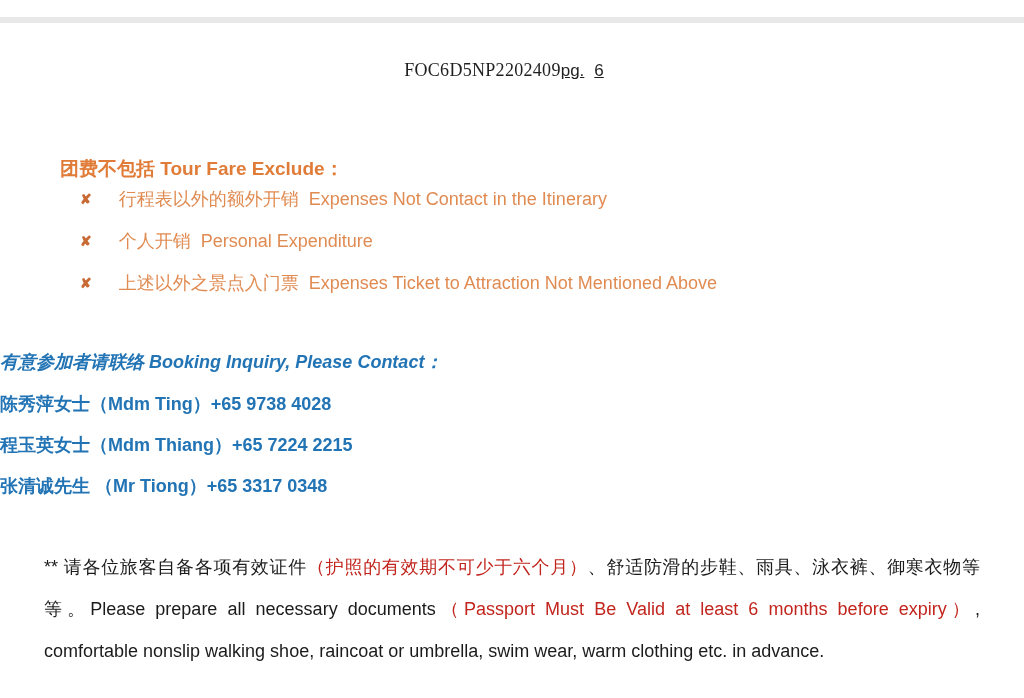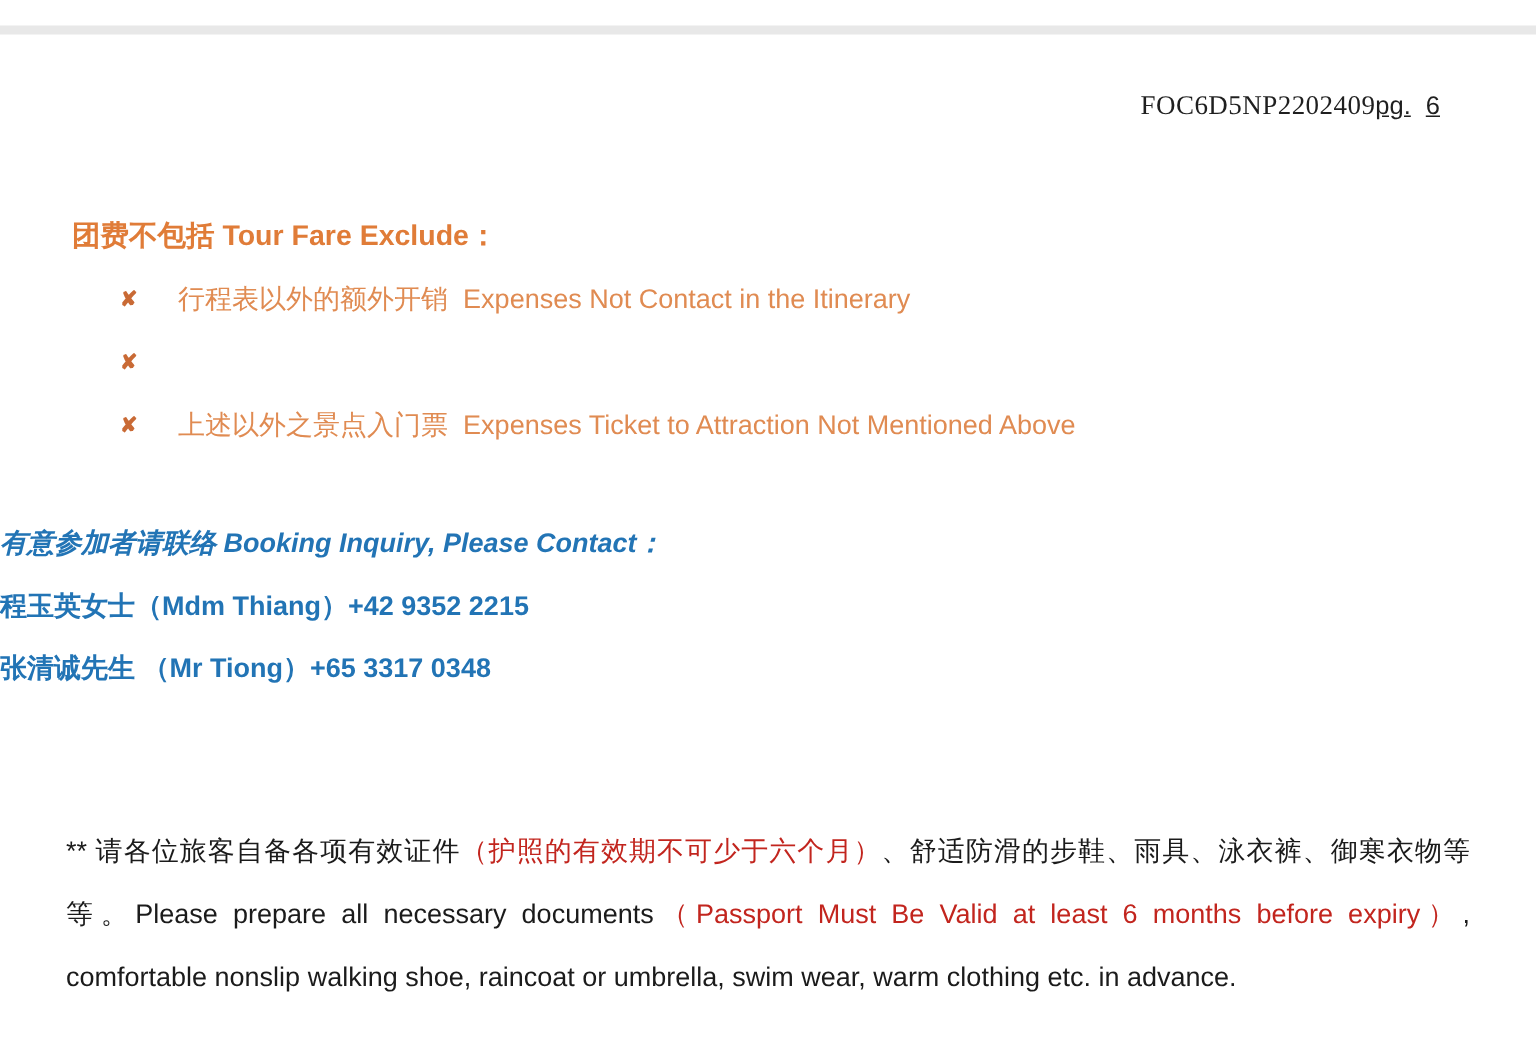--- a/index.html
+++ b/index.html
@@ -12,31 +12,31 @@
     position: relative;
     overflow: hidden;
   }
   .top-divider {
     position: absolute; top: 17px; left: 0;
     width: 100%; height: 6px;
     background: #e8e8e8;
   }
   .header-row {
     position: absolute; top: 60px; left: 48px; right: 64px;
-    display: flex; justify-content: flex-end; align-items: baseline;
+    display: flex; justify-content: center; align-items: baseline;
   }
   .doc-code {
     font-family: "Liberation Serif", serif;
     font-size: 18px; letter-spacing: 0.3px; color: #1f1f1f;
   }
   .page-num { font-size: 17px; color: #1f1f1f; text-decoration: underline; }
   .page-num .page-num-value { margin-left: 10px; }
 
   .section-heading {
-    position: absolute; top: 144px; left: 48px; margin: 0;
+    position: absolute; top: 144px; left: 48px; margin: 12px;
     font-size: 19px; font-weight: bold; color: #e07c38;
   }
 
   .bullets {
     position: absolute; top: 187px; left: 80px; right: 40px;
     list-style: none; margin: 0; padding: 0;
   }
   .bullet-item {
     display: flex; align-items: flex-start;
     margin-bottom: 18px;
@@ -82,26 +82,28 @@
 
 <h2 class="section-heading">团费不包括 Tour Fare Exclude：</h2>
 
 <ul class="bullets">
   <li class="bullet-item">
     <span class="bullet-x">✘</span>
     <span class="bullet-label">行程表以外的额外开销  Expenses Not Contact in the Itinerary</span>
   </li>
   <li class="bullet-item">
     <span class="bullet-x">✘</span>
+    <span class="bullet-label">个人开销  Personal Expenditure</span>
   </li>
   <li class="bullet-item">
     <span class="bullet-x">✘</span>
     <span class="bullet-label">上述以外之景点入门票  Expenses Ticket to Attraction Not Mentioned Above</span>
   </li>
 </ul>
 
 <section class="booking">
   <div class="booking-heading">有意参加者请联络 Booking Inquiry, Please Contact：</div>
-  <div class="contact-line">程玉英女士（Mdm Thiang）+42 9352 2215</div>
+  <div class="contact-line">陈秀萍女士（Mdm Ting）+65 9738 4028</div>
+  <div class="contact-line">程玉英女士（Mdm Thiang）+65 7224 2215</div>
   <div class="contact-line">张清诚先生 （Mr Tiong）+65 3317 0348</div>
 </section>
 
 <p class="notice"><span style="color: rgb(27, 27, 27);">** 请各位旅客自备各项有效证件</span><span class="seg-bold" style="color: rgb(194, 37, 30);">（护照的有效期不可少于六个月）</span><span style="color: rgb(27, 27, 27);">、舒适防滑的步鞋、雨具、泳衣裤、御寒衣物等等。Please prepare all necessary documents</span><span class="seg-bold" style="color: rgb(194, 37, 30);">（Passport Must Be Valid at least 6 months before expiry）</span><span style="color: rgb(27, 27, 27);">, comfortable nonslip walking shoe, raincoat or umbrella, swim wear, warm clothing etc. in advance.</span></p>
 
 </body></html>

